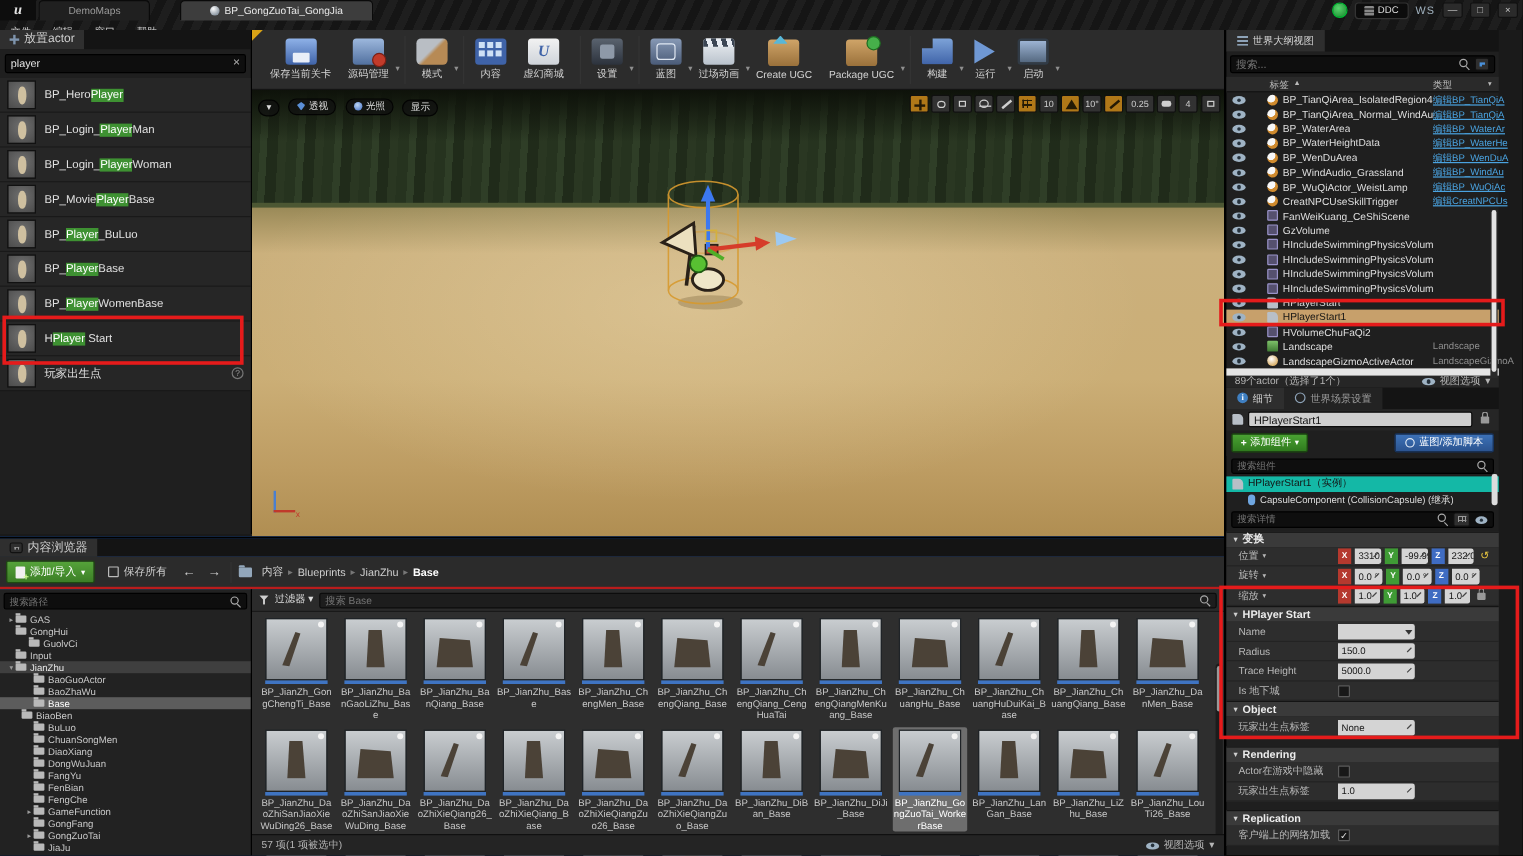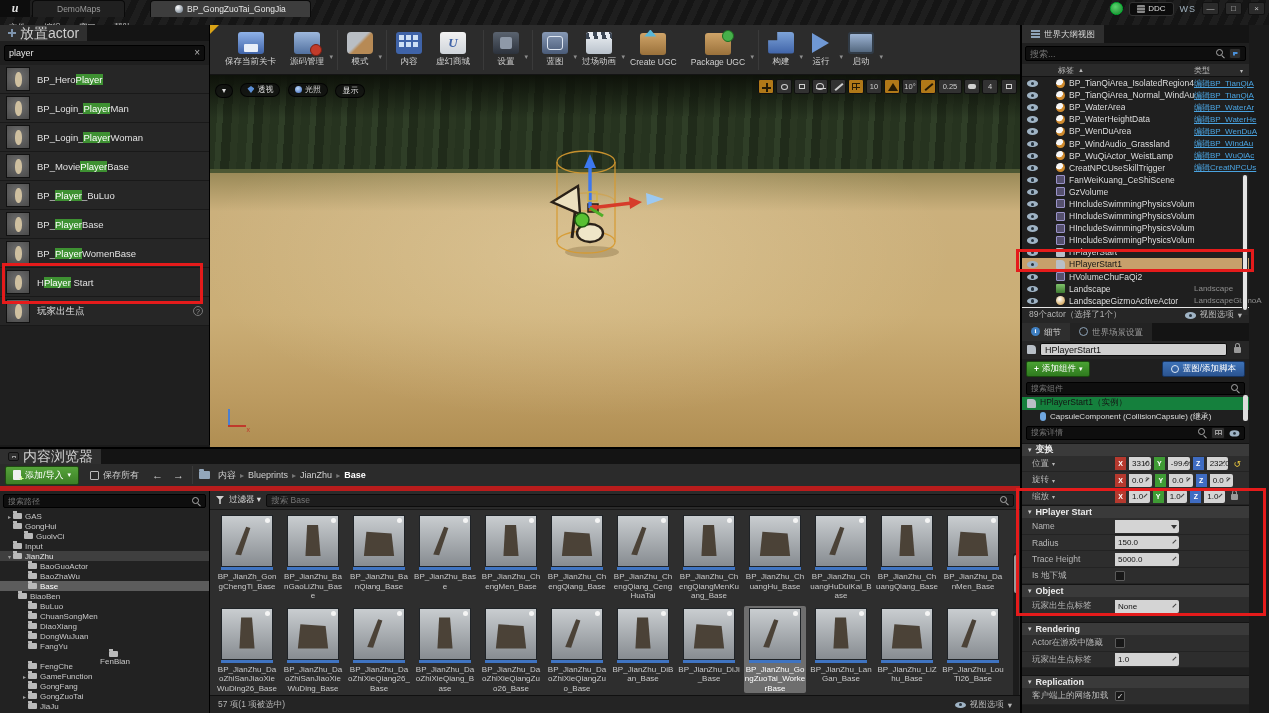--- a/index.html
+++ b/index.html
@@ -18,21 +18,21 @@
   #top-right{right:0;top:0;height:17px;display:flex;align-items:center;gap:6px;padding-right:4px;}
   #green-badge{width:13px;height:13px;border-radius:50%;background:radial-gradient(circle at 40% 35%,#59d66e,#18842c);border:1px solid #0b3;}
   #ddc-btn{background:#0c0c0c;border:1px solid #333;border-radius:3px;height:14px;padding:0 7px;font-size:8px;line-height:12px;color:#ddd;display:flex;align-items:center;gap:3px;}
   .db-icon{width:8px;height:8px;background:linear-gradient(#888 0 2px,#444 2px 3px,#888 3px 5px,#444 5px 6px,#888 6px 8px);border-radius:1px;}
   #ws-label{font-size:9px;color:#9fb0bd;letter-spacing:1px;}
   .winbtn{width:17px;height:13px;background:#2b2b2b;border:1px solid #111;color:#c4c4c4;font-size:8px;line-height:11px;text-align:center;border-radius:2px;}
 
   
   #place-panel{left:0;top:25px;width:210px;height:420px;background:#1f1f1f;border-right:1px solid #000;}
   .panel-tabrow{height:16px;background:#141414;display:flex;}
-  .panel-tab{background:#2f2f2f;color:#cfcfcf;font-size:14px;line-height:16px;padding:0 8px;display:flex;align-items:center;gap:4px;}
+  .panel-tab{background:#2f2f2f;color:#cfcfcf;font-size:10px;line-height:16px;padding:0 8px;display:flex;align-items:center;gap:4px;}
   .cross-ic{width:8px;height:8px;position:relative;}
   .cross-ic::before{content:"";position:absolute;left:3px;top:0;width:2px;height:8px;background:#7e94ad;}
   .cross-ic::after{content:"";position:absolute;left:0;top:3px;width:8px;height:2px;background:#7e94ad;}
   .searchbox{display:flex;align-items:center;background:#0e0e0e;border:1px solid #000;border-radius:2px;height:16px;margin:4px;padding:0 4px;gap:4px;}
   .searchbox input{flex:1;background:transparent;border:none;outline:none;color:#e6e6e6;font-size:9px;}
   .xclear{color:#b5b5b5;font-size:10px;line-height:10px;}
   .pa-row{height:29px;display:flex;align-items:center;gap:7px;padding:0 6px;border-bottom:1px solid #191919;background:#262626;}
   .pa-thumb{width:24px;height:24px;flex:none;background:radial-gradient(circle at 50% 40%,#707070,#4a4a4a);border:1px solid #111;position:relative;}
   .pa-thumb::after{content:"";position:absolute;left:8px;top:4px;width:7px;height:15px;background:#cfc0a0;border-radius:45%;}
   .pa-label{font-size:9.5px;color:#e0e0e0;white-space:nowrap;}
@@ -97,21 +97,21 @@
   .mini .pen{position:absolute;left:3px;top:6px;width:10px;height:2px;background:#241a05;transform:rotate(-40deg);}
   .mini .cam{position:absolute;inset:4px 3px;background:#cfcfcf;border-radius:2px;}
   #vp-maximize{position:absolute;right:3px;top:4px;}
   #vp-axis{position:absolute;left:14px;bottom:14px;width:26px;height:26px;}
   #vp-axis .az{position:absolute;left:4px;bottom:6px;width:2px;height:18px;background:#4a7fd0;}
   #vp-axis .ax{position:absolute;left:4px;bottom:6px;width:18px;height:2px;background:#c0392b;}
   #vp-axis .axl{position:absolute;right:0;bottom:0;color:#c0392b;font-size:7px;}
 
   
   #cbrowser{left:0;top:447px;width:1020px;height:266px;background:#3b82f6;border-top:2px solid #000;}
-  .cb-toolbar{position:absolute;left:0;top:15px;width:100%;height:27px;background:#2b2b2b;border-bottom:5px solid #b91c1c;display:flex;align-items:center;gap:6px;padding:0 5px;}
+  .cb-toolbar{position:absolute;left:0;top:15px;width:100%;height:27px;background:#2b2b2b;border-bottom:2px solid #b91c1c;display:flex;align-items:center;gap:6px;padding:0 5px;}
   .btn-green{display:flex;align-items:center;gap:4px;background:linear-gradient(#55a33a,#3c7f26);border:1px solid #1e4a10;border-radius:2px;height:19px;padding:0 7px;color:#fff;font-size:9px;}
   .doc-ic{width:8px;height:10px;background:#f0f0f0;border-radius:1px;position:relative;}
   .doc-ic::after{content:"+";position:absolute;right:-3px;bottom:-3px;color:#d6ff9a;font-size:8px;font-weight:bold;}
   .btn-flat{display:flex;align-items:center;gap:4px;color:#cfcfcf;font-size:9px;height:19px;padding:0 5px;}
   .save-ic{width:9px;height:9px;border:1.4px solid #bbb;border-radius:1px;}
   .navarrow{color:#d0d0d0;font-size:11px;padding:0 2px;}
   .crumb{font-size:9px;color:#cfcfcf;}
   .crumb.last{color:#fff;font-weight:bold;}
   .crumb-sep{font-size:8px;color:#777;margin:0 4px;}
   .folder-ic{width:11px;height:8px;background:#93a7bb;border-radius:1px;position:relative;margin-right:2px;}
@@ -162,35 +162,35 @@
   .ol-type.dim{color:#8f8f8f;}
   .eye{width:11px;height:10px;position:relative;flex:none;}
   .eye::before{content:"";position:absolute;left:0;top:2px;width:11px;height:6.5px;border-radius:50%;background:#9fb3c4;}
   .eye::after{content:"";position:absolute;left:3.8px;top:3.6px;width:3.4px;height:3.4px;border-radius:50%;background:#25313c;}
   .oi{width:9px;height:9px;flex:none;margin-left:14px;}
   .oi-bp{border-radius:50%;background:radial-gradient(circle at 35% 30%,#f7f7f7 40%,#cf8a2d 46%);}
   .oi-volume{background:#55506e;border:1px solid #9a93c9;border-radius:1px;}
   .oi-pawn{background:#b8bfc7;border-radius:1px 4px 1px 1px;}
   .oi-landscape{background:linear-gradient(#7ec16a,#3f7a33);border-radius:1px;}
   .oi-gizmo{border-radius:50%;background:radial-gradient(circle at 40% 35%,#fff,#c98f2e);}
-  #outliner-footer{height:16px;background:#262626;border-top:1px solid #e5e5e5;display:flex;align-items:center;padding:0 7px;font-size:8.5px;color:#b5b5b5;}
+  #outliner-footer{height:16px;background:#262626;border-top:6px solid #e5e5e5;display:flex;align-items:center;padding:0 7px;font-size:8.5px;color:#b5b5b5;}
   #ol-scroll{position:absolute;right:1px;top:150px;width:6px;height:140px;background:#2a2a2a;}
   #ol-scroll::after{content:"";position:absolute;left:1px;top:0;width:4px;height:135px;background:#e4e4e4;border-radius:2px;}
 
   
   .name-row{height:18px;display:flex;align-items:center;gap:4px;padding:0 5px;background:#262626;}
   .name-field{flex:1;height:13px;background:#cfcfcf;border:1px solid #0c0c0c;border-radius:2px;color:#111;font-size:9px;line-height:12px;padding:0 4px;}
   .lock{width:7px;height:6px;background:#999;border-radius:1px;position:relative;margin:0 3px;}
   .lock::before{content:"";position:absolute;left:1px;top:-4px;width:3.4px;height:4px;border:1.2px solid #999;border-bottom:none;border-radius:3px 3px 0 0;}
   .btns-row{height:21px;display:flex;align-items:center;justify-content:space-between;padding:0 4px;background:#1f1f1f;}
   .btn-addcomp{display:flex;align-items:center;gap:3px;background:linear-gradient(#4aa233,#2f7a1e);border:1px solid #1a4a0e;border-radius:2px;height:16px;padding:0 7px;color:#fff;font-size:8.5px;}
   .btn-bp{display:flex;align-items:center;gap:4px;background:linear-gradient(#3d72b8,#2b5490);border:1px solid #16335e;border-radius:2px;height:16px;padding:0 8px;color:#fff;font-size:8.5px;}
   .gear-ic{width:8px;height:8px;border:1.6px solid #dfe9f5;border-radius:50%;position:relative;}
   .comp-row{height:13px;display:flex;align-items:center;gap:4px;padding:0 5px;font-size:8.5px;}
-  .comp-row.root{background:#15803d;color:#141414;}
+  .comp-row.root{background:#14b8a6;color:#141414;}
   .comp-row.child{padding-left:18px;color:#dcdcdc;font-size:8px;}
   .capsule-ic{width:6px;height:9px;background:#6fa6e0;border-radius:3px;flex:none;}
   .pawn-ic{width:9px;height:9px;background:#b8bfc7;border-radius:1px 4px 1px 1px;flex:none;}
   .sec-header{height:13px;background:#3a3a3a;border-top:1px solid #141414;display:flex;align-items:center;gap:4px;padding:0 6px;font-size:9px;font-weight:bold;color:#ececec;}
   .sec-header .tri-dn{font-size:7px;color:#cfcfcf;}
   .prop-row{height:16.5px;background:#2d2d2d;border-bottom:1px solid #232323;display:flex;align-items:center;padding-left:10px;font-size:8.5px;color:#b8b8b8;position:relative;}
   .prop-ctrl{position:absolute;left:93px;right:8px;display:flex;align-items:center;gap:3px;}
   .axch{width:11px;height:13px;font:bold 7px/13px "Liberation Sans",sans-serif;color:#fff;text-align:center;flex:none;}
   .ax-x{background:#b5392e;} .ax-y{background:#3f9b35;} .ax-z{background:#3f6cc2;}
   .fld{height:13px;background:#d4d4d4;color:#141414;font-size:8px;line-height:13px;padding:0 3px;flex:1;position:relative;overflow:hidden;white-space:nowrap;border-radius:0 2px 2px 0;}
@@ -547,21 +547,21 @@
           <div class="tree-row" style="padding-left: 21px;">
             <span class="arrow"></span>
             <span class="fold"></span>
             <span>DongWuJuan</span>
           </div>
           <div class="tree-row" style="padding-left: 21px;">
             <span class="arrow"></span>
             <span class="fold"></span>
             <span>FangYu</span>
           </div>
-          <div class="tree-row" style="padding-left: 21px; flex-direction: column;">
+          <div class="tree-row" style="padding-left: 21px;">
             <span class="arrow"></span>
             <span class="fold"></span>
             <span>FenBian</span>
           </div>
           <div class="tree-row" style="padding-left: 21px;">
             <span class="arrow"></span>
             <span class="fold"></span>
             <span>FengChe</span>
           </div>
           <div class="tree-row" style="padding-left: 21px;">

